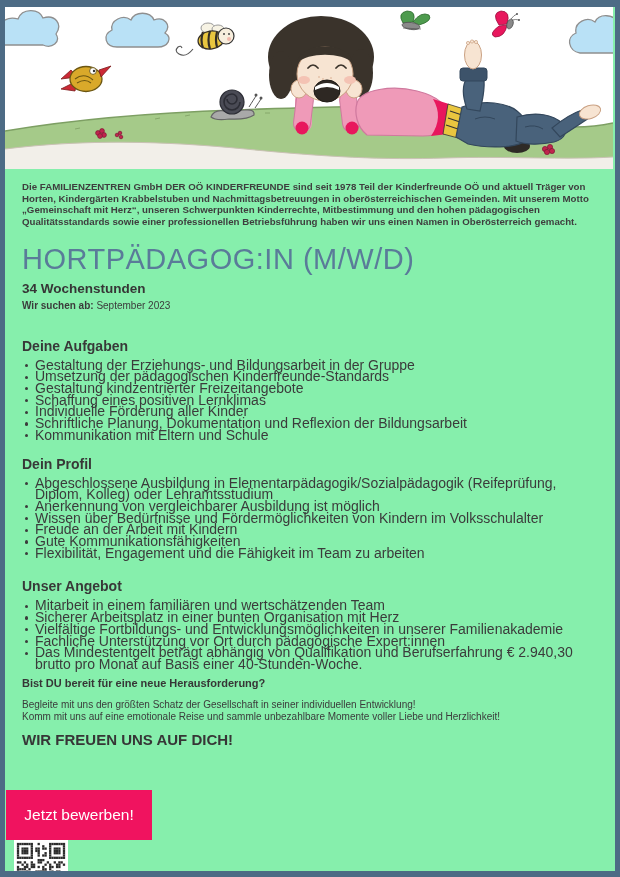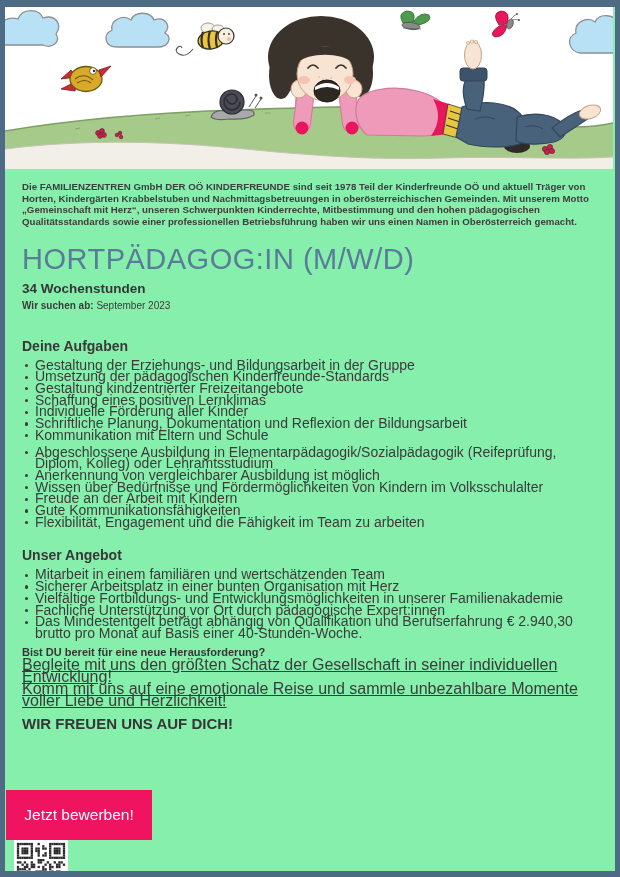--- a/index.html
+++ b/index.html
@@ -18,21 +18,21 @@
   .meta .b{font-weight:bold;}
   .meta .lnk{color:#3b3b3b;}
   .sec-h{font-size:14px;font-weight:bold;color:#383838;line-height:17px;}
   .sec-h.s1{margin-top:25px;}
   .sec-h.s2{margin-top:14px;}
   .sec-h.s3{margin-top:19px;}
   ul.blist{margin:5px 0 0 0;padding:0;list-style:none;}
   ul.blist li{position:relative;padding-left:13px;font-size:14px;line-height:11.7px;}
   ul.blist li::before{content:"";position:absolute;left:3px;top:4.3px;width:3.2px;height:3.2px;border-radius:50%;background:#3b3b3b;}
   .question{margin-top:6px;font-size:11px;font-weight:bold;line-height:13px;color:#363636;}
-  .closing{font-size:16px;line-height:12.2px;text-decoration:underline;}
+  .closing{margin-top:9px;font-size:10px;line-height:12.2px;}
   .shout{margin-top:11px;font-size:15px;font-weight:bold;line-height:12px;color:#363636;}
   .footer{position:absolute;left:1px;top:783px;width:573px;display:flex;align-items:flex-start;flex-direction:column;}
   .apply-btn{width:146px;height:50px;border:none;background:#f0135f;color:#fff;
     font-family:"Liberation Sans",sans-serif;font-size:15.5px;display:flex;align-items:center;justify-content:center;cursor:pointer;}
   .qr{margin-left:8px;width:54px;height:54px;background:#ffffff;fill:#2b2b2b;}
   .logo{margin-left:118px;display:flex;align-items:flex-start;text-align:right;}
   .logo-heart{width:50px;height:45px;margin-top:1px;}
   .logo-text{margin-left:10px;font-family:"DejaVu Serif",serif;font-style:italic;font-weight:bold;font-size:17.5px;line-height:20px;letter-spacing:.2px;}
   .logo-text .l1{color:#e8175d;}
   .logo-text .l2{color:#4d6e86;margin-left:21px;}
@@ -192,20 +192,21 @@
     <ul class="blist">
       <li>Gestaltung der Erziehungs- und Bildungsarbeit in der Gruppe</li>
       <li>Umsetzung der pädagogischen Kinderfreunde-Standards</li>
       <li>Gestaltung kindzentrierter Freizeitangebote</li>
       <li>Schaffung eines positiven Lernklimas</li>
       <li>Individuelle Förderung aller Kinder</li>
       <li>Schriftliche Planung, Dokumentation und Reflexion der Bildungsarbeit</li>
       <li>Kommunikation mit Eltern und Schule</li>
     </ul>
 
+    <div class="sec-h s2">Dein Profil</div>
     <ul class="blist">
       <li>Abgeschlossene Ausbildung in Elementarpädagogik/Sozialpädagogik (Reifeprüfung, Diplom, Kolleg) oder Lehramtsstudium</li>
       <li>Anerkennung von vergleichbarer Ausbildung ist möglich</li>
       <li>Wissen über Bedürfnisse und Fördermöglichkeiten von Kindern im Volksschulalter</li>
       <li>Freude an der Arbeit mit Kindern</li>
       <li>Gute Kommunikationsfähigkeiten</li>
       <li>Flexibilität, Engagement und die Fähigkeit im Team zu arbeiten</li>
     </ul>
 
     <div class="sec-h s3">Unser Angebot</div>

